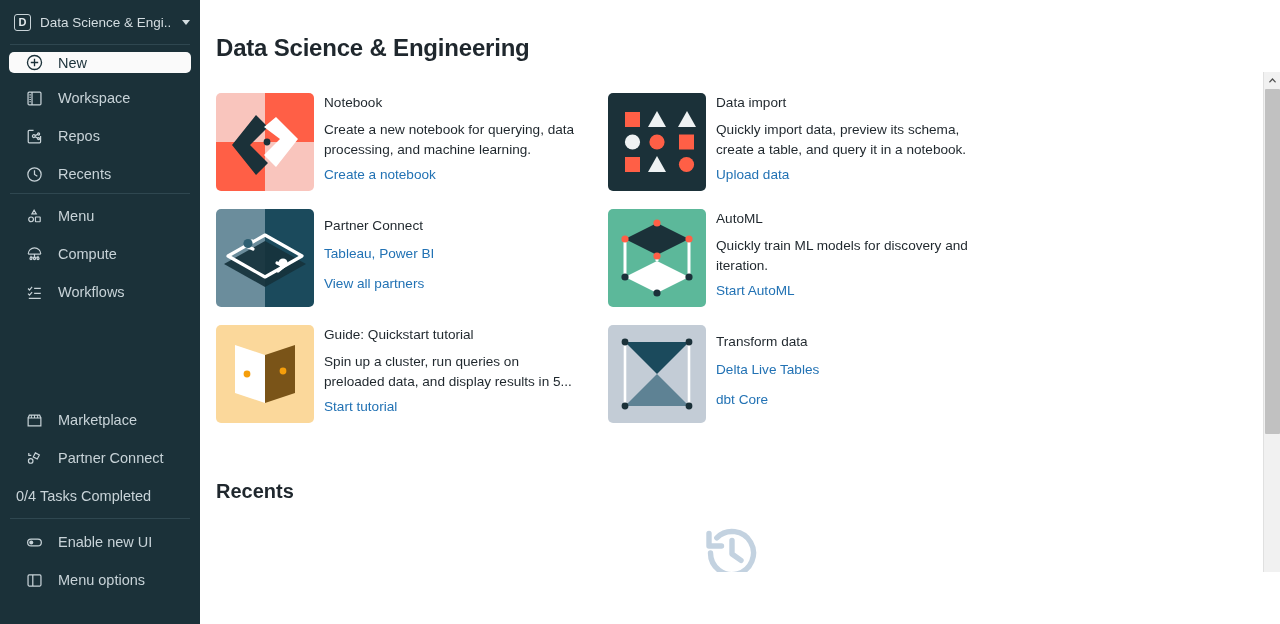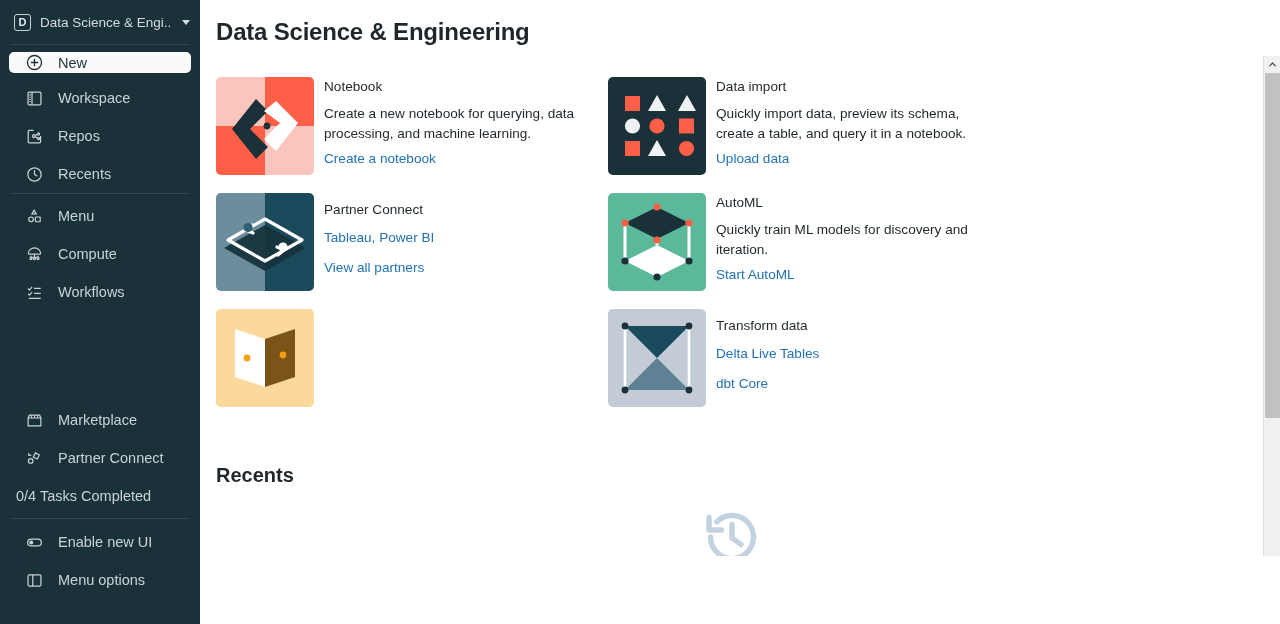--- a/index.html
+++ b/index.html
@@ -71,21 +71,21 @@
   .sb-tasks {
     height: 38px; display: flex; align-items: center;
     padding-left: 16px; font-size: 14.5px; color: #c8d3d8;
   }
   .sb-bottom-div { height: 1px; background: #2f4750; margin: 3px 10px 4px 10px; }
 
   
   .main {
     flex: 1 1 auto; height: 556px;
     background: #ffffff;
-    position: relative; overflow: hidden;
+    position: relative; overflow: hidden; margin-top: 16px;
   }
   .main-inner { padding: 18px 0 0 16px; }
   .page-title {
     font-size: 24px; font-weight: 700; color: #1f272d;
     letter-spacing: -0.2px; margin-bottom: 22px;
   }
   .cards {
     display: grid;
     grid-template-columns: 392px 392px;
     grid-auto-rows: 116px;
@@ -391,20 +391,25 @@
         <div class="card">
           <div class="thumb">
             <svg viewBox="0 0 98 98" width="98" height="98">
               <rect width="98" height="98" fill="#fbd89b"></rect>
               <path d="M49 30 L49 78 L19 68 L19 20 Z" fill="#ffffff"></path>
               <path d="M49 30 L79 20 L79 68 L49 78 Z" fill="#7a5418"></path>
               <circle cx="31" cy="49" r="3.4" fill="#f59e0b"></circle>
               <circle cx="67" cy="46" r="3.4" fill="#f59e0b"></circle>
             </svg>
           </div>
+          <div class="card-body">
+            <div class="card-title">Guide: Quickstart tutorial</div>
+            <div class="card-desc" style="max-width:250px;">Spin up a cluster, run queries on preloaded data, and display results in 5...</div>
+            <a class="card-link">Start tutorial</a>
+          </div>
         </div>
 
         <div class="card">
           <div class="thumb">
             <svg viewBox="0 0 98 98" width="98" height="98">
               <rect width="98" height="98" fill="#c3ccd6"></rect>
               <path d="M17 17 H81 L49 49 Z" fill="#1b4a5c"></path>
               <path d="M17 81 H81 L49 49 Z" fill="#5e8294"></path>
               <path d="M17 17 V81 M81 17 V81" stroke="#ffffff" stroke-width="2.6"></path>
               <circle cx="17" cy="17" r="3.4" fill="#1b3139"></circle>

